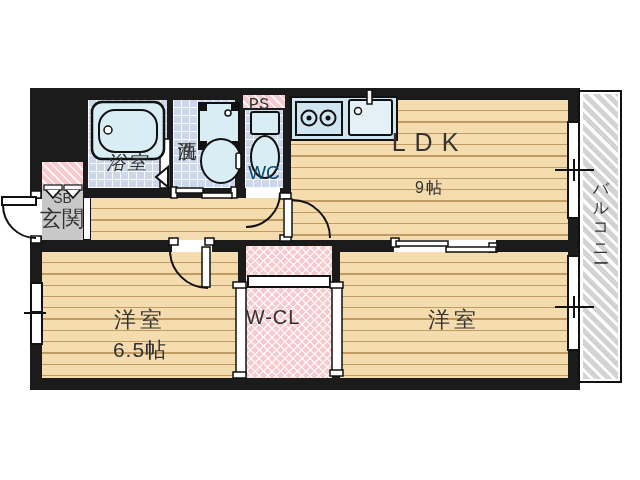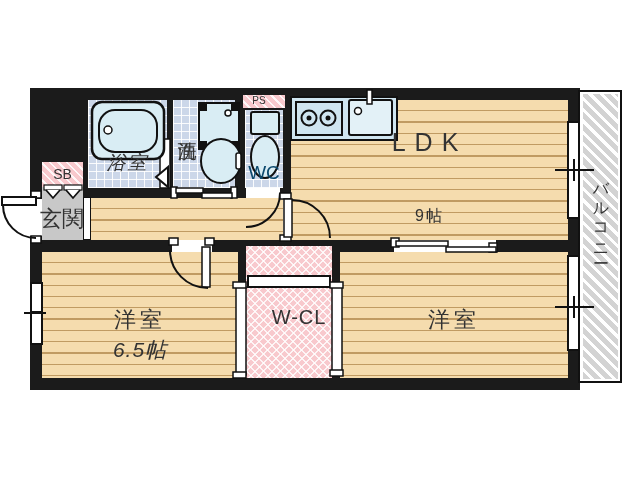--- a/index.html
+++ b/index.html
@@ -33,24 +33,24 @@
   }
   .gray{background:#c8c8c8;}
   #step{left:83px;top:197px;width:8px;height:43px;background:#fff;border:1px solid #111;box-sizing:border-box;}
   
   #balcony{left:578px;top:90px;width:44px;height:293px;background:#fff;border:2px solid #111;box-sizing:border-box;}
   #balcony-floor{position:absolute;left:3px;top:2px;right:2px;bottom:2px;
     background:repeating-linear-gradient(45deg,#d3d3d3 0 5px,#ffffff 5px 8px);}
   
   .lbl{display:flex;flex-direction:column;align-items:center;justify-content:flex-start;text-align:center;line-height:1.15;}
   .room-name{font-size:22px;letter-spacing:4px;margin-top:25px;}
-  .room-size{font-size:21px;letter-spacing:1px;margin-top:6px;font-style:italic;}
+  .room-size{font-size:21px;letter-spacing:1px;margin-top:6px;}
   #ldk-name{font-size:25px;letter-spacing:9px;}
   #ldk-size{font-size:16px;margin-top:22px;letter-spacing:2px;}
-  .small{font-size:14px;}
+  .small{font-size:14px;margin-top:24px;}
   .vtext{writing-mode:vertical-rl;text-orientation:mixed;}
   #washroom-label{writing-mode:vertical-rl;text-orientation:upright;font-size:19px;letter-spacing:2px;}
   svg{position:absolute;left:0;top:0;}
 </style>
 </head>
 <body>
 
 <div id="stage">
 
   <div class="abs" id="building"></div>
@@ -191,43 +191,43 @@
       <circle cx="309" cy="118" r="7.5" fill="none" stroke="#111" stroke-width="2"></circle>
       <circle cx="309" cy="118" r="2.5" fill="#111"></circle>
       <circle cx="328" cy="118" r="7.5" fill="none" stroke="#111" stroke-width="2"></circle>
       <circle cx="328" cy="118" r="2.5" fill="#111"></circle>
       <rect x="349" y="100" width="43" height="35" rx="2" fill="#e3f1f7" stroke="#111" stroke-width="2"></rect>
       <circle cx="358" cy="111" r="3.5" fill="#fff" stroke="#111" stroke-width="1.5"></circle>
       <rect x="367" y="90" width="5" height="14" fill="#fff" stroke="#111" stroke-width="1.5"></rect>
     </g>
   </svg>
 
-  <div class="abs lbl" style="left:291px;top:128px;width:277px;gap:28px;">
+  <div class="abs lbl" style="left:291px;top:128px;width:277px;">
     <span id="ldk-name">LDK</span>
     <span id="ldk-size">9帖</span>
   </div>
 
   <div class="abs lbl" style="left:42px;top:282px;width:196px;">
     <span class="room-name">洋室</span>
     <span class="room-size">6.5帖</span>
   </div>
 
   <div class="abs lbl" style="left:340px;top:282px;width:228px;">
     <span class="room-name">洋室</span>
   </div>
 
-  <div class="abs lbl" style="left:256px;top:306px;width:86px;font-size:20px;letter-spacing:1px;">W-CL</div>
+  <div class="abs lbl" style="left:230px;top:306px;width:86px;font-size:20px;letter-spacing:1px;">W-CL</div>
 
   <div class="abs lbl" style="left:88px;top:152px;width:79px;font-size:19px;letter-spacing:2px;font-style:italic;">浴室</div>
 
   <div class="abs" id="washroom-label" style="left:174px;top:126px;height:50px;">洗面</div>
 
   <div class="abs lbl" style="left:245px;top:162px;width:38px;font-size:19px;color:#0c4a6e;">WC</div>
 
   <div class="abs lbl" style="left:40px;top:206px;width:44px;font-size:22px;">玄関</div>
 
   <div class="abs lbl small" style="left:42px;top:166px;width:41px;">SB</div>
 
-  <div class="abs lbl" style="left:243px;top:95px;width:32px;font-size:10px;">PS</div>
+  <div class="abs lbl" style="left:243px;top:95px;width:32px;font-size:17px;font-family:Liberation Mono, monospace;">PS</div>
 
   <div class="abs vtext" style="left:590px;top:170px;height:160px;font-size:16px;letter-spacing:3px;">バルコニー</div>
 
 </div>
 
 </body></html>

